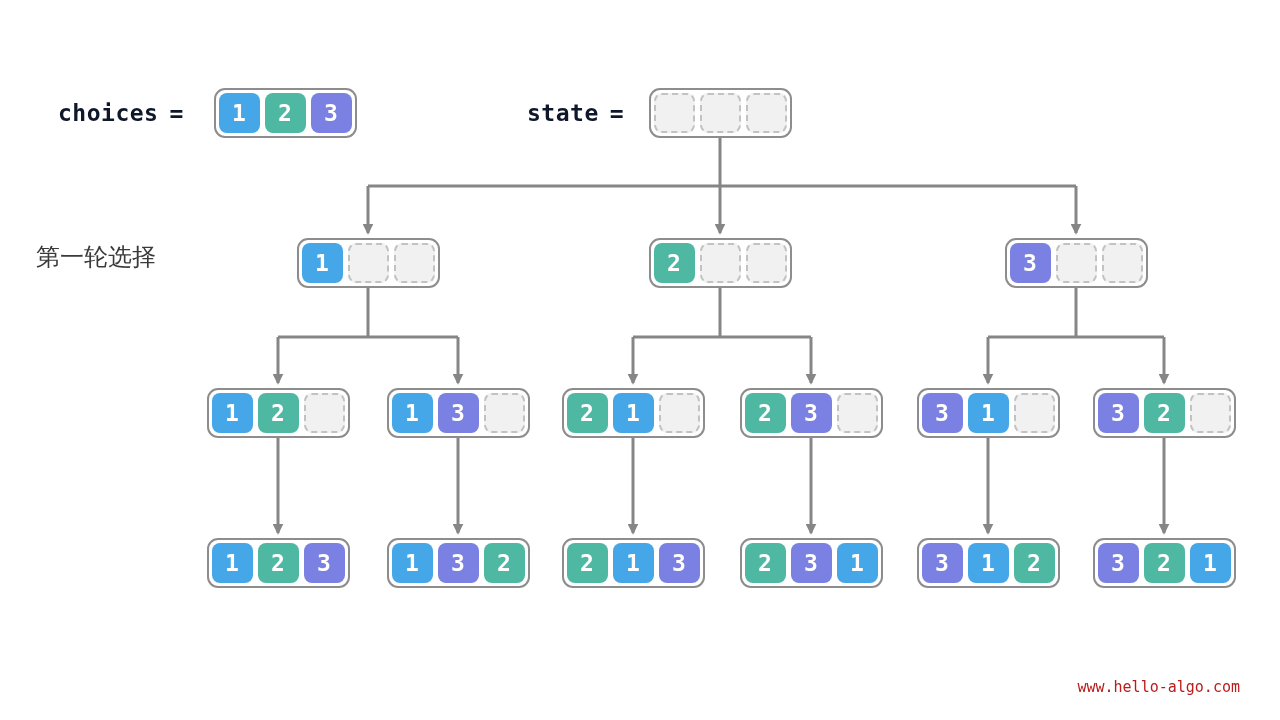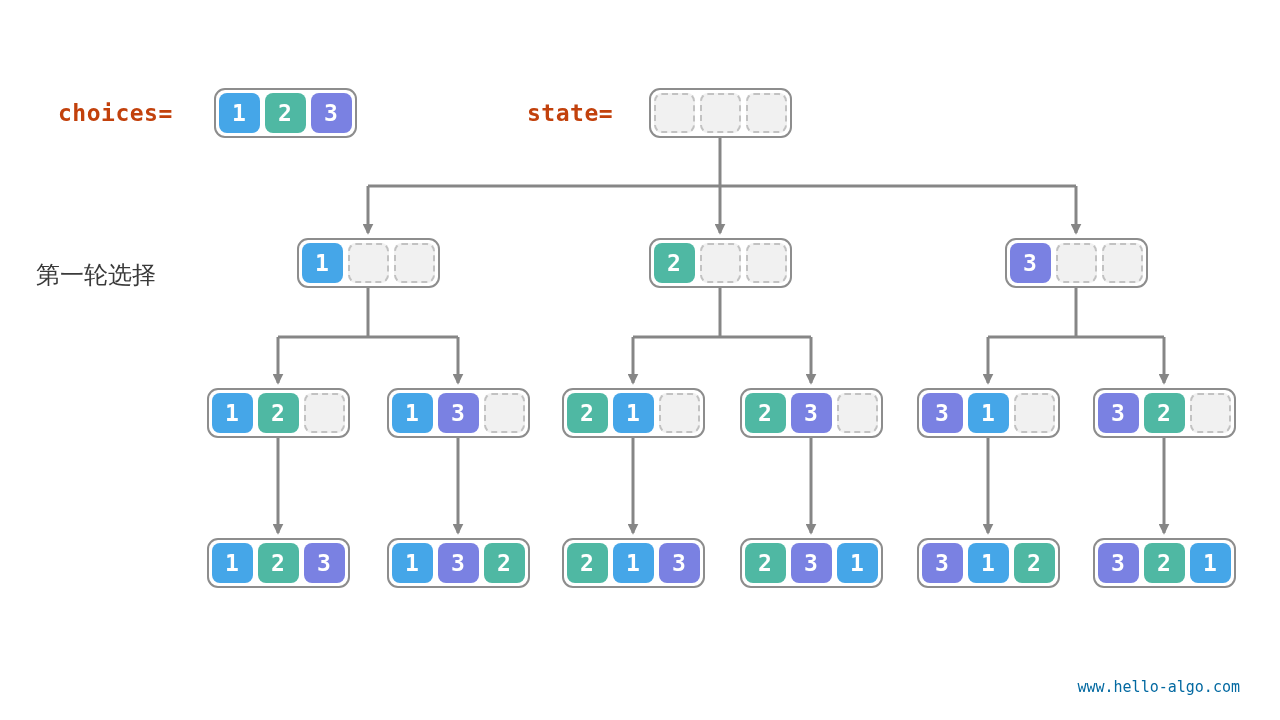--- a/index.html
+++ b/index.html
@@ -3,44 +3,44 @@
 <meta charset="utf-8">
 <style>
   * { margin: 0; padding: 0; box-sizing: border-box; }
   html, body { width: 1280px; height: 720px; background: #ffffff; overflow: hidden; }
   #canvas {
     position: relative; width: 1280px; height: 720px; background: #ffffff;
     font-family: "DejaVu Sans", "Liberation Sans", sans-serif;
   }
   #connectors { position: absolute; left: 0; top: 0; }
   .expr {
-    position: absolute; height: 50px; display: flex; align-items: center; 
+    position: absolute; height: 50px; display: flex; align-items: center; gap: 11px;
     font-family: "DejaVu Sans Mono", "Liberation Mono", monospace;
-    font-weight: bold; font-size: 23px; color: #c2410c; letter-spacing: 0.5px;
+    font-weight: bold; font-size: 23px; color: #0f172a; letter-spacing: 0.5px;
   }
   .abox {
     position: absolute; display: flex; gap: 5px; padding: 3px;
     background: #ffffff; border: 2px solid #8d8d8d; border-radius: 11px;
     width: 143px; height: 50px;
   }
   .cell {
     width: 41px; height: 40px; border-radius: 8px; flex: 0 0 41px;
     display: flex; align-items: center; justify-content: center;
     color: #ffffff; font-family: "DejaVu Sans Mono", "Liberation Mono", monospace;
     font-size: 23px; font-weight: 600;
   }
   .cell.empty { background: #f1f1f1; border: 2px dashed #c2c2c2; }
   .rowlabel {
     position: absolute; left: 36px; font-size: 24px; color: #3a3a3a;
     font-family: "DejaVu Sans", "Liberation Sans", sans-serif;
   }
   .footer {
     position: absolute; right: 40px; bottom: 24px;
     font-family: "DejaVu Sans Mono", "Liberation Mono", monospace;
-    font-size: 15px; color: #0369a1;
+    font-size: 15px; color: #b91c1c;
   }
 </style>
 </head>
 <body>
 
 <div id="canvas">
 
   <svg id="connectors" width="1280" height="720">
     <defs>
       <marker id="arrowhead" viewBox="0 0 10 10" refX="8.5" refY="5" markerWidth="11" markerHeight="11" markerUnits="userSpaceOnUse" orient="auto">
@@ -76,21 +76,21 @@
   <div class="expr" style="left:58px; top:88px;">
     <span>choices</span>
     <span>=</span>
   </div>
 
   <div class="expr" style="left:527px; top:88px;align-items:center;">
     <span>state</span>
     <span>=</span>
   </div>
 
-  <div class="rowlabel" style="top:259px;">第一轮选择</div>
+  <div class="rowlabel" style="top:241px;">第一轮选择</div>
 
   <div class="footer">www.hello-algo.com</div>
 
 <div class="abox" style="left: 213.5px; top: 88px;">
       <div class="cell" style="background: rgb(69, 166, 232);">1</div>
       <div class="cell" style="background: rgb(79, 184, 163);">2</div>
       <div class="cell" style="background: rgb(122, 129, 226);">3</div>
     </div>
     <div class="abox" style="left: 648.5px; top: 88px;">
       <div class="cell empty"></div>

